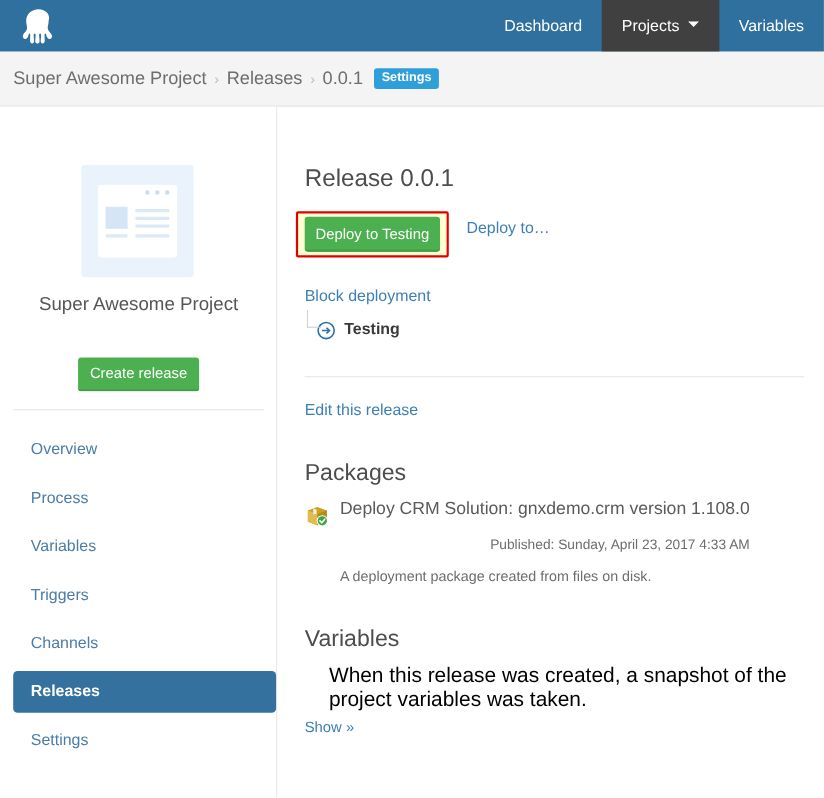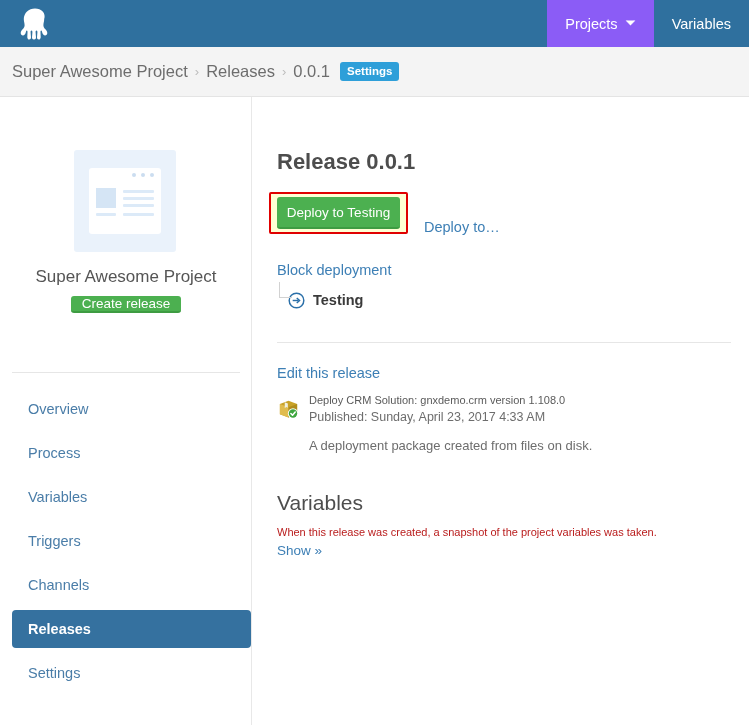--- a/index.html
+++ b/index.html
@@ -22,21 +22,21 @@
     width: 70px; display: flex; align-items: center; justify-content: center;
   }
   .nav-spacer { flex: 1; }
   .nav-item {
     display: flex; align-items: center;
     padding: 0 18px;
     color: #ffffff; font-size: 14.5px;
     white-space: nowrap;
     cursor: pointer;
   }
-  .nav-item.active { background: #8b5cf6; }
+  .nav-item.active { background: #404040; }
   .caret { margin-left: 7px; font-size: 11px; line-height: 1; }
 
   
   .crumbbar {
     position: absolute; top: 47px; left: 0;
     width: 749px; height: 50px;
     background: #F4F4F4;
     border-bottom: 1px solid #e4e4e4;
     display: flex; align-items: center;
     padding-left: 12px;
@@ -82,22 +82,22 @@
   }
   .card-body { position: absolute; top: 20px; left: 7px; }
   .thumb { width: 20px; height: 20px; background: #D5E5F5; }
   .ln { height: 3px; background: #DCEAF8; border-radius: 1px; }
 
   .proj-name {
     position: absolute; top: 170px; left: 0; width: 252px;
     text-align: center; font-size: 17px; color: #555;
   }
   .create-btn {
-    position: absolute; top: 199px; left: 71px;
-    width: 110px; height: 17px;
+    position: absolute; top: 228px; left: 71px;
+    width: 110px; height: 31px;
     background: #4CB050; border-bottom: 2px solid #3E9C42;
     border-radius: 3px;
     color: #fff; font-size: 13.5px;
     display: flex; align-items: center; justify-content: center;
     cursor: pointer;
   }
   .nav-rule {
     position: absolute; left: 12px; top: 275px;
     width: 228px; height: 1px; background: #e6e6e6;
   }
@@ -114,42 +114,42 @@
   }
 
   
   .main {
     position: absolute; top: 97px; left: 252px;
     width: 497px; height: 628px;
     padding: 0 18px 0 25px;
   }
   .h1 {
     margin: 0; padding-top: 52px;
-    font-size: 22px; font-weight: bold; color: #4d4d4d;
+    font-size: 22px; font-weight: normal; color: #4d4d4d;
   }
   .btnrow {
     position: relative; margin-top: 17px; height: 42px;
   }
   .deploy-hl {
     position: absolute; top: 0; left: -8px;
     width: 139px; height: 42px;
     background: #FFFFD4;
     border: 2px solid #E00000;
     border-radius: 2px;
   }
   .deploy-btn {
     position: absolute; top: 5px; left: 0px;
     width: 123px; height: 32px;
     background: #4CB050; border-bottom: 2px solid #3E9C42;
     border-radius: 3px; color: #fff; font-size: 13.5px;
     display: flex; align-items: center; justify-content: center;
     cursor: pointer;
   }
   .deploy-to {
-    position: absolute; top: 27px; left: 147px;
+    position: absolute; top: 8px; left: 147px;
     font-size: 14.5px; color: #3D7FB5; cursor: pointer;
   }
   .link {
     color: #3D7FB5; font-size: 14.5px; cursor: pointer;
   }
   .block-link { display: block; margin-top: 28px; }
   .meta {
     margin-top: 16px; font-size: 16.5px; color: #5a5a5a;
   }
   .meta.second { margin-top: 6px; }
@@ -167,36 +167,39 @@
   .phase-name { font-size: 14.5px; font-weight: bold; color: #3a3a3a; }
 
   .hr {
     margin-top: 29px; height: 1px; background: #e6e6e6;
   }
   .sec-h {
     margin: 0; font-size: 21px; font-weight: normal; color: #4d4d4d;
   }
   .pkg-row { display: flex; margin-top: 12px; }
   .pkg-ico { width: 32px; flex: 0 0 32px; padding-top: 3px; }
-  .pkg-title { font-size: 11px; color: #5a5a5a; }
-  .pkg-sub { font-size: 12.5px; color: #6d6d6d; margin-top: 4px; }
+  .pkg-title { font-size: 16px; color: #5a5a5a; }
+  .pkg-sub { font-size: 12.5px; color: #6d6d6d; margin-top: 16px; text-align: right; }
   .pkg-desc { font-size: 13px; color: #6d6d6d; margin-top: 14px; }
-  .var-desc { font-size: 11px; color: #b91c1c; margin-top: 11px; }
+  .var-desc { font-size: 19px; color: #000000; margin-top: 11px; margin-left: 22px; }
   .show-link { display: inline-block; margin-top: 5px; font-size: 13.5px; }
 </style>
 </head>
 <body>
 
 <div class="topnav">
   <div class="logo-wrap">
     <svg width="36" height="34" viewBox="0 0 36 34">
       <path fill="#ffffff" d="M18 1.5c-6.3 0-11.2 4.6-11.2 10.6 0 2.6.8 4.3.8 6.2 0 1.6-.7 2.6-1.7 3.7-1 1.1-2.2 2.2-2.2 4 0 1.4 1 2.4 2.2 2.4 1.5 0 2.4-1.2 2.8-2.6.3-1.1.4-2.3 1.1-2.3.6 0 .7.8.7 1.8 0 1.7-.2 3.4-.2 4.6 0 1.5.7 2.6 1.9 2.6 1.1 0 1.8-1 1.8-2.3 0-1.6-.4-3.3-.4-4.9 0-1 .2-1.8.9-1.8.7 0 .9.8.9 1.8 0 1.6-.4 3.3-.4 4.9 0 1.3.7 2.3 1.8 2.3h.4c1.1 0 1.8-1 1.8-2.3 0-1.6-.4-3.3-.4-4.9 0-1 .2-1.8.9-1.8.7 0 .9.8.9 1.8 0 1.6-.4 3.3-.4 4.9 0 1.3.7 2.3 1.8 2.3 1.2 0 1.9-1.1 1.9-2.6 0-1.2-.2-2.9-.2-4.6 0-1 .1-1.8.7-1.8.7 0 .8 1.2 1.1 2.3.4 1.4 1.3 2.6 2.8 2.6 1.2 0 2.2-1 2.2-2.4 0-1.8-1.2-2.9-2.2-4-1-1.1-1.7-2.1-1.7-3.7 0-1.9.8-3.6.8-6.2C29.2 6.1 24.3 1.5 18 1.5z"></path>
     </svg>
   </div>
   <div class="nav-spacer"></div>
+  <div class="nav-item">
+    <span>Dashboard</span>
+  </div>
   <div class="nav-item active">
     <span>Projects</span>
     <span class="caret">
       <svg width="11" height="7" viewBox="0 0 11 7">
           <path fill="#ffffff" d="M0.6 0.6 L5.5 5.6 L10.4 0.6 L8.9 0.6 L5.5 4 L2.1 0.6 Z"></path>
           <path fill="#ffffff" d="M1.6 0.6 L5.5 4.5 L9.4 0.6 Z"></path>
         </svg>
     </span>
   </div>
   <div class="nav-item">
@@ -291,20 +294,21 @@
         <path d="M10.3 7 L13.6 10 L10.3 13" stroke="#2A6FA8" stroke-width="1.7" fill="none"></path>
       </svg>
     </span>
     <span class="phase-name">Testing</span>
   </div>
 
   <div class="hr"></div>
 
   <a class="link" style="display:inline-block;margin-top:22px;">Edit this release</a>
 
+  <h2 class="sec-h" style="margin-top:36px">Packages</h2>
 
   <div class="pkg-row">
     <div class="pkg-ico">
       <svg width="23" height="23" viewBox="0 0 24 24">
         <path fill="#C9A227" d="M3 7.4 L12 4 L21 7.4 L21 18 L12 21.4 L3 18 Z"></path>
         <path fill="#E0BC4E" d="M3 7.4 L12 10.8 L12 21.4 L3 18 Z"></path>
         <path fill="#B08D1C" d="M12 10.8 L21 7.4 L21 18 L12 21.4 Z"></path>
         <path fill="#F0F0E0" d="M8.1 5.5 L11.3 6.7 L11.3 11.2 L9.9 10.4 L8.1 11.4 Z"></path>
         <circle cx="16.7" cy="17.2" r="5.4" fill="#ffffff"></circle>
         <circle cx="16.7" cy="17.2" r="4.4" fill="#3FA63F"></circle>

